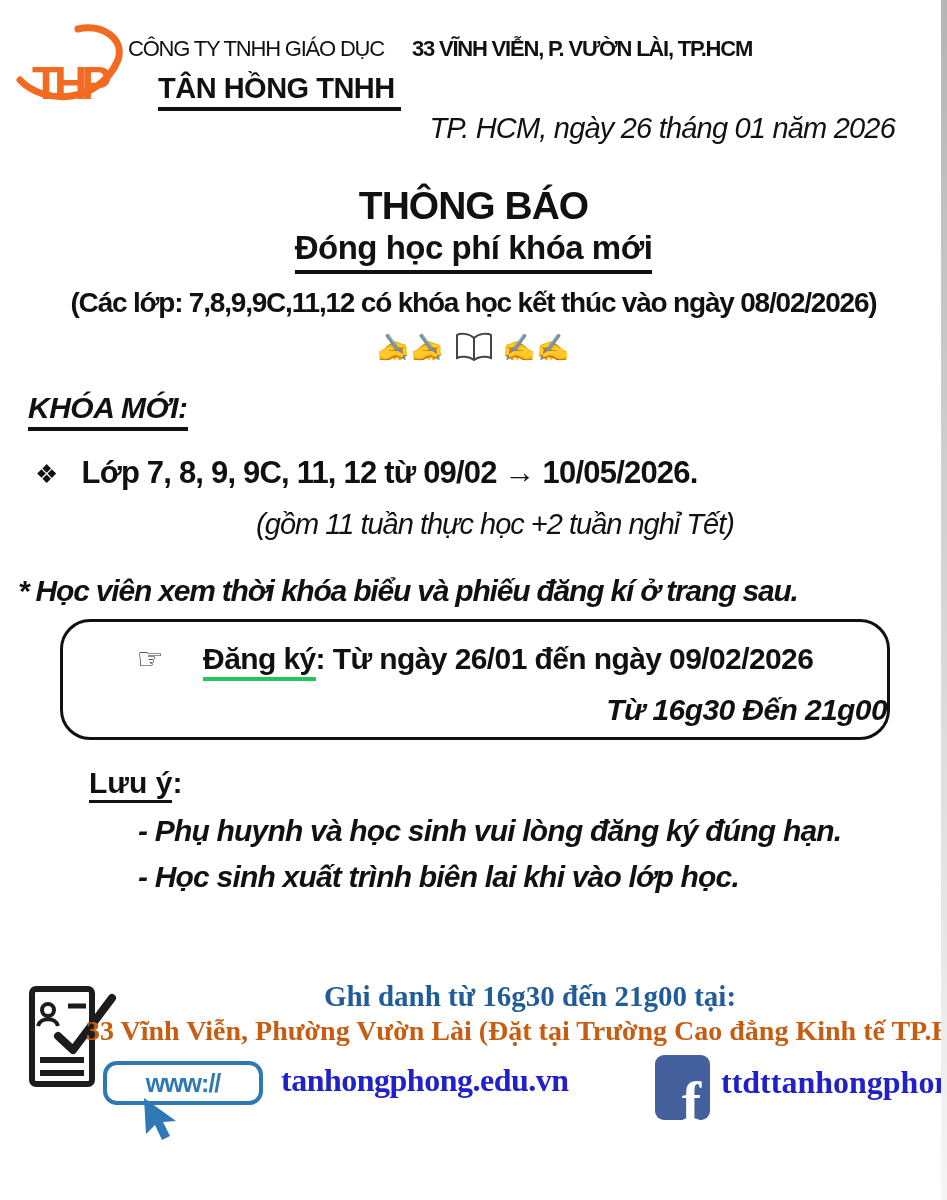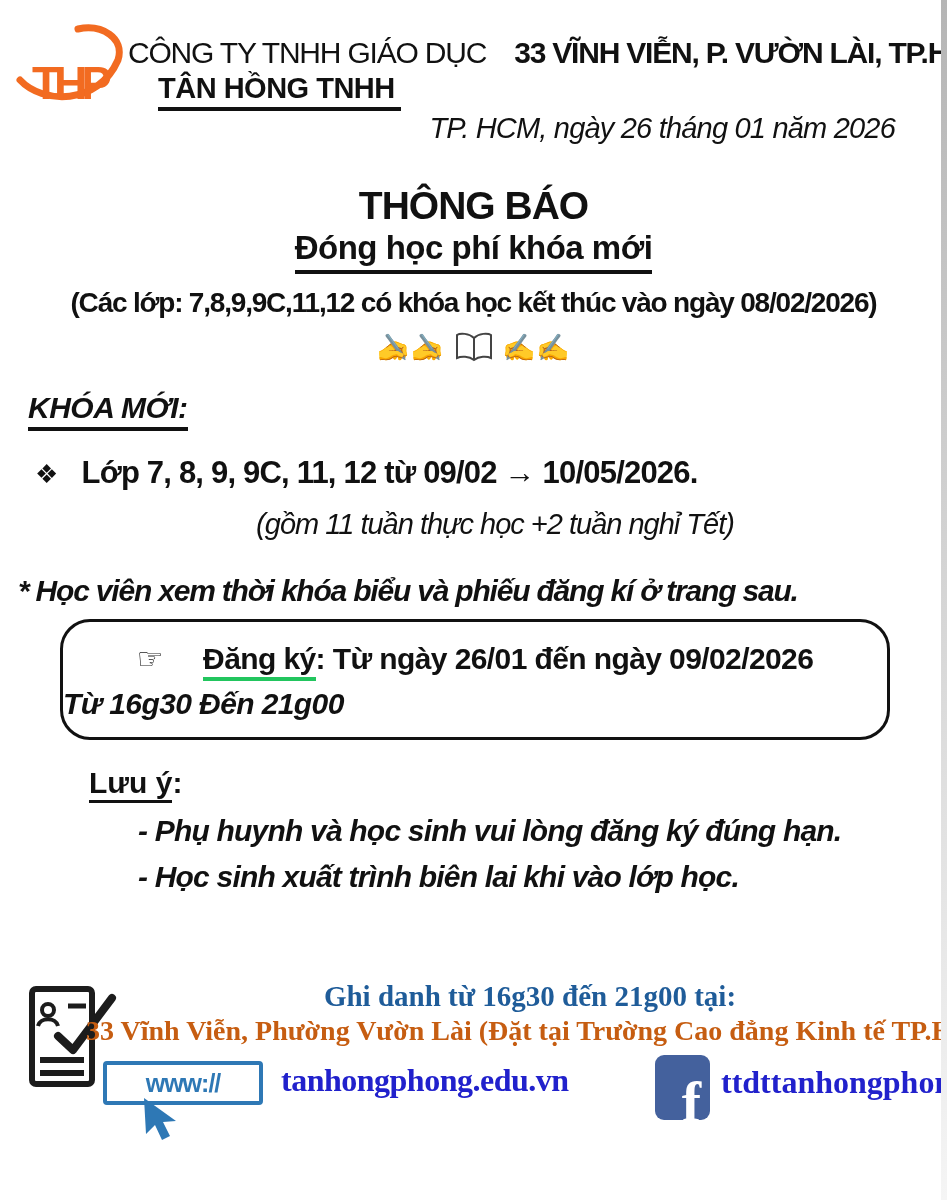--- a/index.html
+++ b/index.html
@@ -6,21 +6,21 @@
   .page{position:relative;width:947px;height:1200px;background:#fff;overflow:hidden;
         font-family:"Liberation Sans",sans-serif;color:#111;margin:0 auto;}
   .abs{position:absolute;}
 
   
   .logo{left:14px;top:22px;width:116px;height:84px;}
   .logo-letters{position:absolute;left:18px;top:16px;font-size:46px;font-weight:bold;
 ражение color:#f26b21;letter-spacing:-6px;color:#f26b21;margin-top:18px;}
   .logo-swoosh{position:absolute;left:0;top:0;}
   .hdr-row1{left:128px;top:36px;width:815px;display:flex;gap:28px;white-space:nowrap;
-            font-size:30px;letter-spacing:-1.2px;}
+            font-size:22px;letter-spacing:-1.2px;}
   .hdr-company1{font-weight:400;}
   .hdr-address{font-weight:bold;}
   .hdr-company2{left:158px;top:72px;font-size:29px;font-weight:bold;letter-spacing:-0.5px;
                 border-bottom:4px solid #111;padding:0 6px 2px 0;}
   .hdr-date{left:0;right:52px;top:112px;text-align:right;font-style:italic;font-size:29px;
             letter-spacing:-0.8px;}
 
   
   .title-main{left:0;width:100%;top:184px;text-align:center;font-size:39px;font-weight:bold;letter-spacing:-1px;}
   .title-sub{left:0;width:100%;top:229px;text-align:center;}
@@ -38,35 +38,35 @@
               font-size:31px;font-weight:bold;letter-spacing:-0.8px;}
   .course-row .bullet{font-size:26px;margin-top:4px;font-weight:400;}
   .course-note{left:45px;width:900px;top:508px;text-align:center;font-style:italic;
                font-size:29px;letter-spacing:-1px;}
   .schedule-note{left:18px;top:574px;font-size:30px;font-weight:bold;font-style:italic;letter-spacing:-1.2px;}
 
   .register-box{left:60px;top:619px;width:824px;height:115px;border:3px solid #111;border-radius:30px;}
   .box-line1{margin-top:19px;text-align:center;font-size:30px;font-weight:bold;letter-spacing:-0.6px;}
   .box-line1 .pointer{font-weight:400;font-size:30px;margin-right:40px;color:#222;}
   .box-line1 .reg-label{border-bottom:4px solid #22c55e;padding-bottom:2px;}
-  .box-line2{margin-top:11px;text-align:left;font-size:30px;font-weight:bold;font-style:italic;letter-spacing:-0.6px;}
+  .box-line2{margin-top:17px;text-align:right;font-size:30px;font-weight:bold;font-style:italic;letter-spacing:-0.6px;}
 
   .notes-heading{left:89px;top:766px;font-size:30px;font-weight:bold;}
   .notes-heading .u{border-bottom:3.5px solid #111;padding-bottom:1px;}
   .note-item{font-size:30px;font-weight:bold;font-style:italic;letter-spacing:-0.8px;}
   .note-1{left:138px;top:814px;}
   .note-2{left:138px;top:860px;}
 
   
   .doc-icon{left:26px;top:982px;width:92px;height:110px;}
   .enroll-time{left:140px;top:980px;width:780px;text-align:center;
                font-family:"Liberation Serif",serif;font-weight:bold;font-size:29px;color:#1f5c99;}
   .enroll-address{left:86px;top:1015px;width:856px;text-align:center;white-space:nowrap;
                   font-family:"Liberation Serif",serif;font-weight:bold;font-size:28px;color:#c65d11;}
-  .www-bubble{left:103px;top:1061px;width:160px;height:44px;border:4px solid #2e78b5;border-radius:4px;
+  .www-bubble{left:103px;top:1061px;width:160px;height:44px;border:4px solid #2e78b5;border-radius:14px;
               display:flex;align-items:center;justify-content:center;box-sizing:border-box;}
   .www-bubble span{font-size:25px;font-weight:bold;color:#2e78b5;letter-spacing:-1px;}
   .cursor-icon{left:138px;top:1096px;width:54px;height:56px;}
   .website{left:281px;top:1062px;font-family:"Liberation Serif",serif;font-weight:bold;
            font-size:32px;color:#2121cc;letter-spacing:-0.5px;}
   .fb-icon{left:655px;top:1055px;width:55px;height:65px;background:#44619d;border-radius:9px;overflow:hidden;}
   .fb-icon span{position:absolute;right:9px;bottom:-15px;font-family:"Liberation Serif",serif;
                 font-weight:bold;font-size:58px;color:#fff;}
   .fb-name{left:721px;top:1064px;font-family:"Liberation Serif",serif;font-weight:bold;
            font-size:32px;color:#2121cc;}

